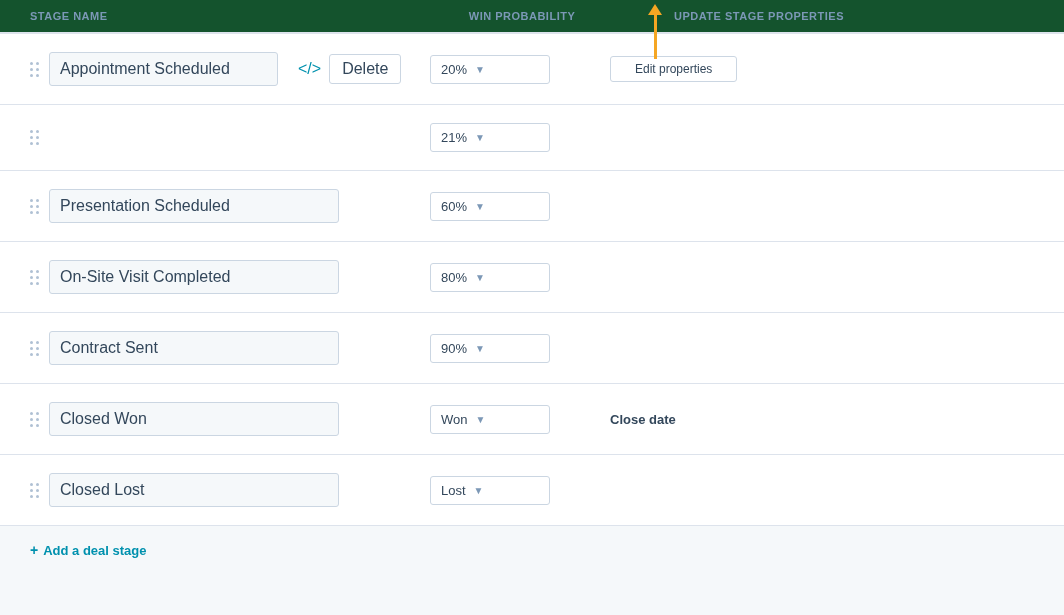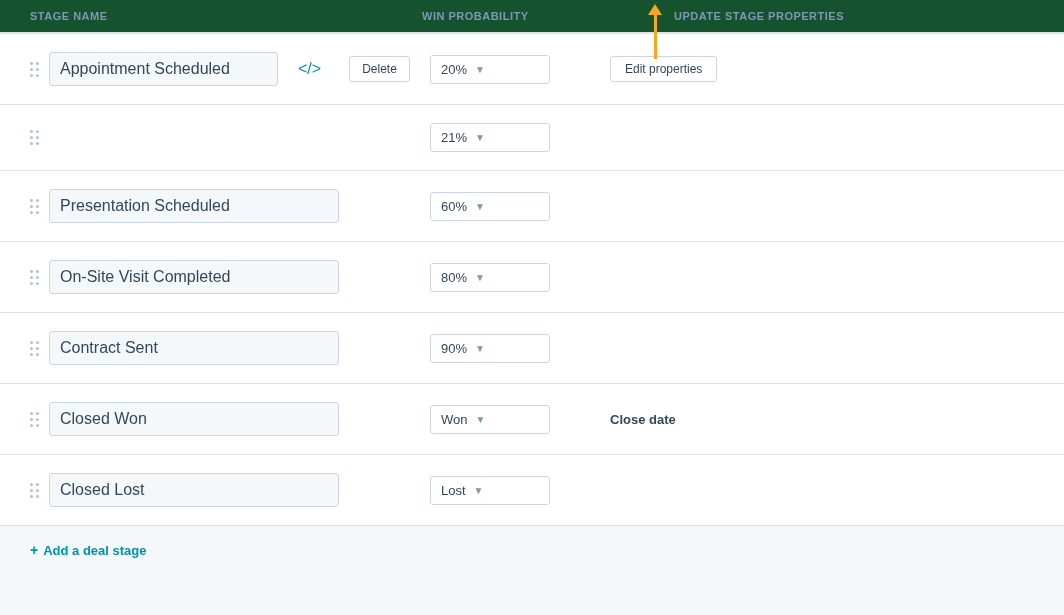--- a/index.html
+++ b/index.html
@@ -24,21 +24,21 @@
       gap: 32px;
     }
     .table-header-cell {
       font-size: 11px;
       font-weight: 700;
       color: #7c98b6;
       letter-spacing: 0.5px;
       text-transform: uppercase;
     }
     .table-header-cell.win-prob {
-      text-align: left;
+      text-align: center;
     }
     .table-header-cell.update-stage {
       padding-left: 20px;
     }
     .stage-row {
       display: grid;
       grid-template-columns: 360px 200px 1fr;
       align-items: center;
       padding: 18px 30px;
       border-bottom: 1px solid #dde3ec;
@@ -88,24 +88,23 @@
     .code-icon {
       color: #0091ae;
       font-size: 16px;
       cursor: pointer;
     }
     .delete-btn {
       border: 1px solid #cbd6e2;
       background: #fff;
       border-radius: 3px;
       padding: 5px 12px;
-      font-size: 12px;
-      color: #33475b;
-      cursor: pointer;
-      margin-left: 20px;
+      font-size: 16px;
+      color: #33475b;
+      cursor: pointer;
     }
     .win-prob-cell {
       display: flex;
       justify-content: center;
     }
     .dropdown-select {
       border: 1px solid #cbd6e2;
       border-radius: 3px;
       padding: 6px 10px;
       font-size: 13px;
@@ -125,21 +124,21 @@
     .stage-props-cell {
       padding-left: 20px;
       display: flex;
       align-items: center;
       position: relative;
     }
     .edit-props-btn {
       border: 1px solid #cbd6e2;
       background: #fff;
       border-radius: 3px;
-      padding: 5px 14px;
+      padding: 5px 24px;
       font-size: 12px;
       color: #33475b;
       cursor: pointer;
     }
     .stage-props-text {
       font-size: 13px;
       font-weight: 700;
       color: #33475b;
     }
     .add-stage-row {

